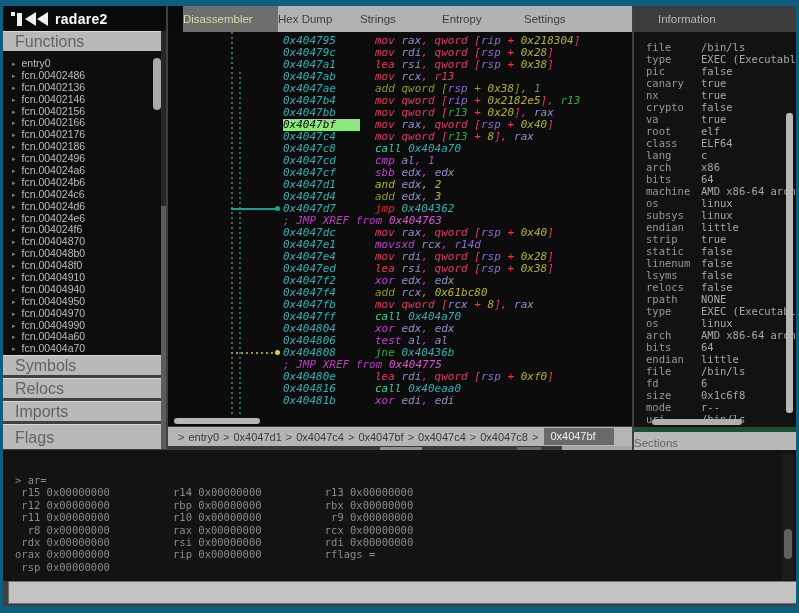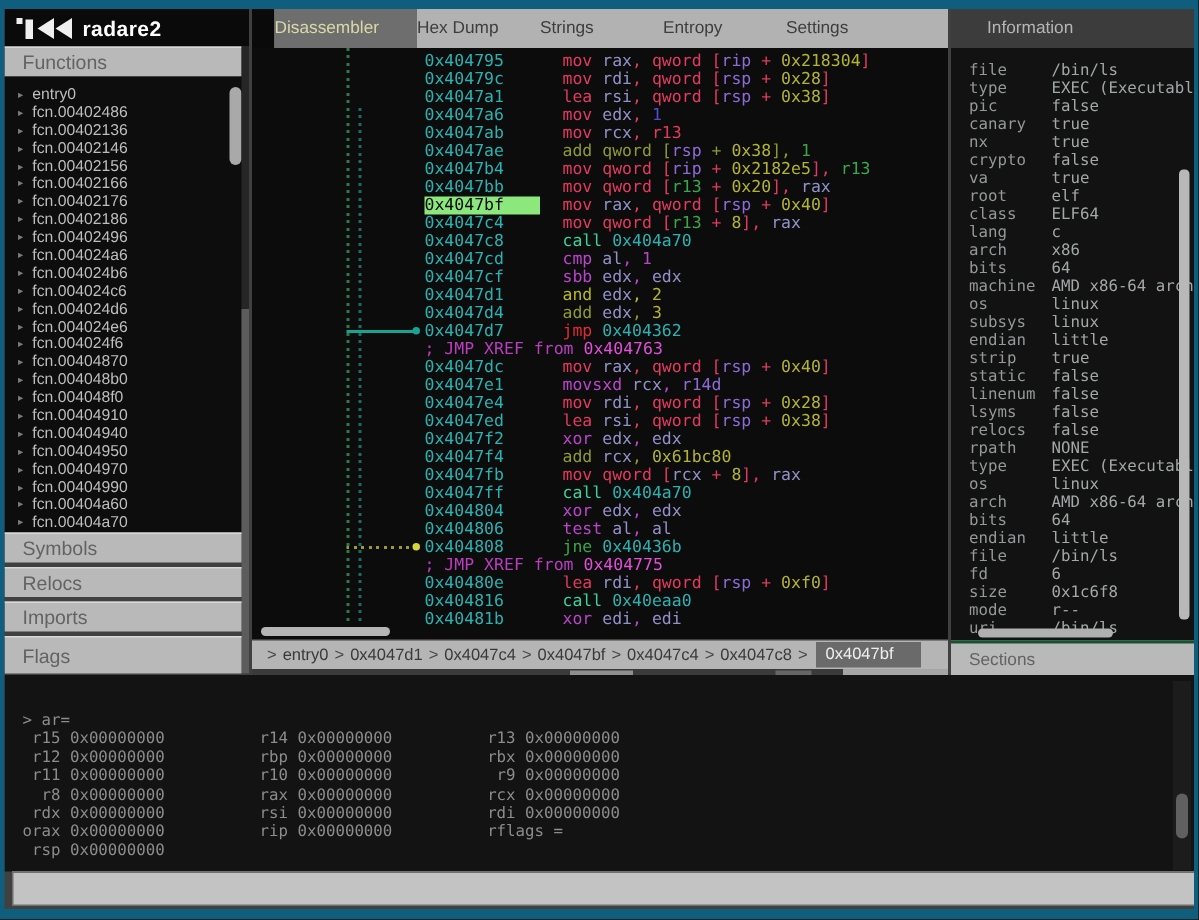--- a/index.html
+++ b/index.html
@@ -7,21 +7,21 @@
   .app{position:absolute;left:3px;top:6px;width:793px;height:600px;background:#404040;overflow:hidden;}
   .mono{font-family:"DejaVu Sans Mono",monospace;}
 
   
   .titlebar{position:absolute;left:0;top:0;width:163px;height:25px;background:#0a0a0a;display:flex;align-items:center;padding-left:8px;box-sizing:border-box;}
   .logo{display:inline-flex;align-items:flex-end;margin-right:7px;}
   .logo .dot{width:4px;height:4px;background:#efefef;margin-right:2px;margin-bottom:10px;}
   .logo .bar{width:5px;height:13px;background:#efefef;margin-right:2px;}
   .logo .tri{width:0;height:0;border-top:7px solid transparent;border-bottom:7px solid transparent;border-right:11px solid #efefef;margin-left:1px;}
   .apptitle{color:#fff;font-weight:bold;font-size:14px;letter-spacing:.3px;}
-  .acc-header{position:absolute;left:0;width:158px;height:20px;background:#b9b9b9;color:#636363;font-size:13px;line-height:20px;padding-left:12px;box-sizing:border-box;border-top:1px solid #d8d8d8;}
+  .acc-header{position:absolute;left:0;width:158px;height:20px;background:#b9b9b9;color:#636363;font-size:16px;line-height:20px;padding-left:12px;box-sizing:border-box;border-top:1px solid #d8d8d8;}
   #functions-header{top:25px;}
   #symbols-header{top:349px;}
   #relocs-header{top:372px;}
   #imports-header{top:395px;}
   #flags-header{top:418px;height:25px;line-height:25px;}
   .functions-list{position:absolute;left:0;top:45px;width:163px;height:304px;background:#0d0d0d;overflow:hidden;padding-top:7px;box-sizing:border-box;}
   .fn-item{height:11.9px;line-height:11.9px;font-size:10.5px;color:#bdbdbd;padding-left:9px;white-space:nowrap;}
   .fn-arrow{color:#7d7d7d;font-size:7px;margin-right:6px;vertical-align:1px;}
   .fn-scroll{position:absolute;left:150px;top:52px;width:8px;height:52px;border-radius:4px;background:#a9a9a9;}
   .side-scroll-track{position:absolute;left:158px;top:25px;width:5px;height:418px;background:#262626;}
@@ -30,21 +30,21 @@
   
   .tabbar{position:absolute;left:165px;top:0;width:464px;height:26px;background:#b2b2b2;display:flex;}
   .tabspacer{width:15px;height:26px;background:#0a0a0a;}
   .tab{width:82px;text-align:left;line-height:26px;font-size:11.5px;color:#3e3e3e;}
   .tab.active{width:95px;background:#6e6e6e;color:#d9d9a8;}
 
   
   .disasm{position:absolute;left:165px;top:26px;width:464px;height:394px;background:#0c0c0c;overflow:hidden;font-family:"DejaVu Sans Mono",monospace;font-size:11px;}
   .vline1{position:absolute;left:63px;top:0;bottom:10px;width:2px;background:repeating-linear-gradient(#2e7a46 0 2px,transparent 2px 5px);}
   .vline2{position:absolute;left:71px;top:40px;bottom:10px;width:2px;background:repeating-linear-gradient(#1d6b63 0 2px,transparent 2px 5px);}
-  .dlines{position:absolute;left:0;top:3px;right:0;}
+  .dlines{position:absolute;left:0;top:3px;right:0;font-style:italic;}
   .dline{position:relative;height:12px;line-height:12px;padding-left:115px;white-space:nowrap;}
   .addr{display:inline-block;width:92px;color:#2cb1b1;}
   .addr.hl{width:77px;margin-right:15px;background:#8ce87c;color:#0a0a0a;}
   .tk-a{color:#2cb1b1;} .tk-pk{color:#e23a5f;} .tk-ol{color:#8f9a2e;} .tk-yl{color:#b9b920;}
   .tk-mint{color:#3ecf9e;} .tk-grn{color:#3aa64a;} .tk-red{color:#df2b34;} .tk-mag{color:#bb44cc;}
   .tk-lav{color:#9191c9;} .tk-pur{color:#8d6bd6;} .tk-num{color:#b3b332;} .tk-bl{color:#4d4dd4;}
   .tk-com{color:#b83dbf;} .tk-coma{color:#e04fd8;}
   .tk-whl{background:#e8e8e8;color:#111;}
   .jarrow{position:absolute;left:63px;top:5px;width:47px;height:2px;}
   .jarrow.solid{background:#17a393;}
@@ -64,21 +64,21 @@
   .bstrip .t3{position:absolute;left:394px;top:0;width:70px;height:8px;background:#a5a5a5;}
 
   
   .info-header{position:absolute;left:631px;top:0;width:162px;height:26px;background:#3c3c3c;color:#b5b5b5;font-size:11.5px;line-height:26px;padding-left:24px;box-sizing:border-box;}
   .info-body{position:absolute;left:631px;top:26px;width:162px;height:395px;background:#121212;overflow:hidden;font-family:"DejaVu Sans Mono",monospace;font-size:10.5px;color:#9aa0a0;padding-top:9px;box-sizing:border-box;}
   .irow{height:12px;line-height:12px;padding-left:12px;white-space:nowrap;}
   .ikey{display:inline-block;width:55px;color:#939999;}
   .ival{color:#a2a8a8;}
   .info-vscroll{position:absolute;left:152px;top:81px;width:7px;height:300px;border-radius:3px;background:#b8b8b8;}
   .info-hscroll{position:absolute;left:18px;bottom:2px;width:90px;height:6px;border-radius:3px;background:#b0b0b0;}
-  .sections-header{position:absolute;left:631px;top:421px;width:162px;height:23px;background:#b9b9b9;color:#636363;font-size:11.5px;line-height:23px;padding-left:12px;box-sizing:border-box;border-top:2px solid #14532d;}
+  .sections-header{position:absolute;left:631px;top:421px;width:162px;height:23px;background:#b9b9b9;color:#636363;font-size:11.5px;line-height:23px;box-sizing:border-box;border-top:5px solid #14532d;}
 
   
   .console{position:absolute;left:0;top:444px;width:793px;height:131px;background:#131313;overflow:hidden;}
   .console pre{margin:0;padding:24px 0 0 12px;font-family:"DejaVu Sans Mono",monospace;font-size:10.5px;line-height:12.4px;color:#8c8c8c;}
   .console-vtrack{position:absolute;left:779px;top:448px;width:12px;height:126px;background:#1c1c1c;}
   .console-vthumb{position:absolute;left:781px;top:523px;width:8px;height:30px;border-radius:4px;background:#606060;}
   .cmd-input{position:absolute;left:5px;top:575px;width:780px;height:21px;background:#c3c3c3;border:1px solid #6f6f6f;outline:none;font-family:"DejaVu Sans Mono",monospace;font-size:12px;color:#222;padding:0 6px;}
 </style>
 </head>
 <body>
@@ -142,21 +142,20 @@
         <div class="tab">Settings</div>
       </div>
 
     <div class="disasm">
       <div class="vline1"></div>
       <div class="vline2"></div>
       <div class="dlines" id="disasm-lines">
           <div class="dline"><span class="addr">0x404795</span><span class="tk-pk">mov </span><span class="tk-lav">rax</span><span class="tk-pk">, qword [</span><span class="tk-pur">rip</span><span class="tk-pk"> + </span><span class="tk-num">0x218304</span><span class="tk-pk">]</span></div>
           <div class="dline"><span class="addr">0x40479c</span><span class="tk-pk">mov </span><span class="tk-lav">rdi</span><span class="tk-pk">, qword [</span><span class="tk-pur">rsp</span><span class="tk-pk"> + </span><span class="tk-num">0x28</span><span class="tk-pk">]</span></div>
           <div class="dline"><span class="addr">0x4047a1</span><span class="tk-pk">lea </span><span class="tk-lav">rsi</span><span class="tk-pk">, qword [</span><span class="tk-pur">rsp</span><span class="tk-pk"> + </span><span class="tk-num">0x38</span><span class="tk-pk">]</span></div>
-          <div class="dline"><span class="addr">0x4047a6</span><span class="tk-pk">mov </span><span class="tk-lav">edx</span><span class="tk-pk">, </span><span class="tk-bl">1</span></div>
           <div class="dline"><span class="addr">0x4047ab</span><span class="tk-pk">mov </span><span class="tk-lav">rcx</span><span class="tk-pk">, r13</span></div>
           <div class="dline"><span class="addr">0x4047ae</span><span class="tk-ol">add qword [</span><span class="tk-pur">rsp</span><span class="tk-ol"> + </span><span class="tk-num">0x38</span><span class="tk-ol">], </span><span class="tk-grn">1</span></div>
           <div class="dline"><span class="addr">0x4047b4</span><span class="tk-pk">mov qword [</span><span class="tk-pur">rip</span><span class="tk-pk"> + </span><span class="tk-num">0x2182e5</span><span class="tk-pk">], </span><span class="tk-grn">r13</span></div>
           <div class="dline"><span class="addr">0x4047bb</span><span class="tk-pk">mov qword [</span><span class="tk-grn">r13</span><span class="tk-pk"> + </span><span class="tk-num">0x20</span><span class="tk-pk">], </span><span class="tk-lav">rax</span></div>
           <div class="dline"><span class="addr hl">0x4047bf</span><span class="tk-pk">mov </span><span class="tk-lav">rax</span><span class="tk-pk">, qword [</span><span class="tk-pur">rsp</span><span class="tk-pk"> + </span><span class="tk-num">0x40</span><span class="tk-pk">]</span></div>
           <div class="dline"><span class="addr">0x4047c4</span><span class="tk-pk">mov qword [</span><span class="tk-grn">r13</span><span class="tk-pk"> + </span><span class="tk-num">8</span><span class="tk-pk">], </span><span class="tk-lav">rax</span></div>
           <div class="dline"><span class="addr">0x4047c8</span><span class="tk-mint">call </span><span class="tk-a">0x404a70</span></div>
           <div class="dline"><span class="addr">0x4047cd</span><span class="tk-mag">cmp </span><span class="tk-lav">al</span><span class="tk-mag">, 1</span></div>
           <div class="dline"><span class="addr">0x4047cf</span><span class="tk-mag">sbb </span><span class="tk-lav">edx</span><span class="tk-mag">, </span><span class="tk-lav">edx</span></div>
           <div class="dline"><span class="addr">0x4047d1</span><span class="tk-yl">and </span><span class="tk-lav">edx</span><span class="tk-yl">, </span><span class="tk-num">2</span></div>

